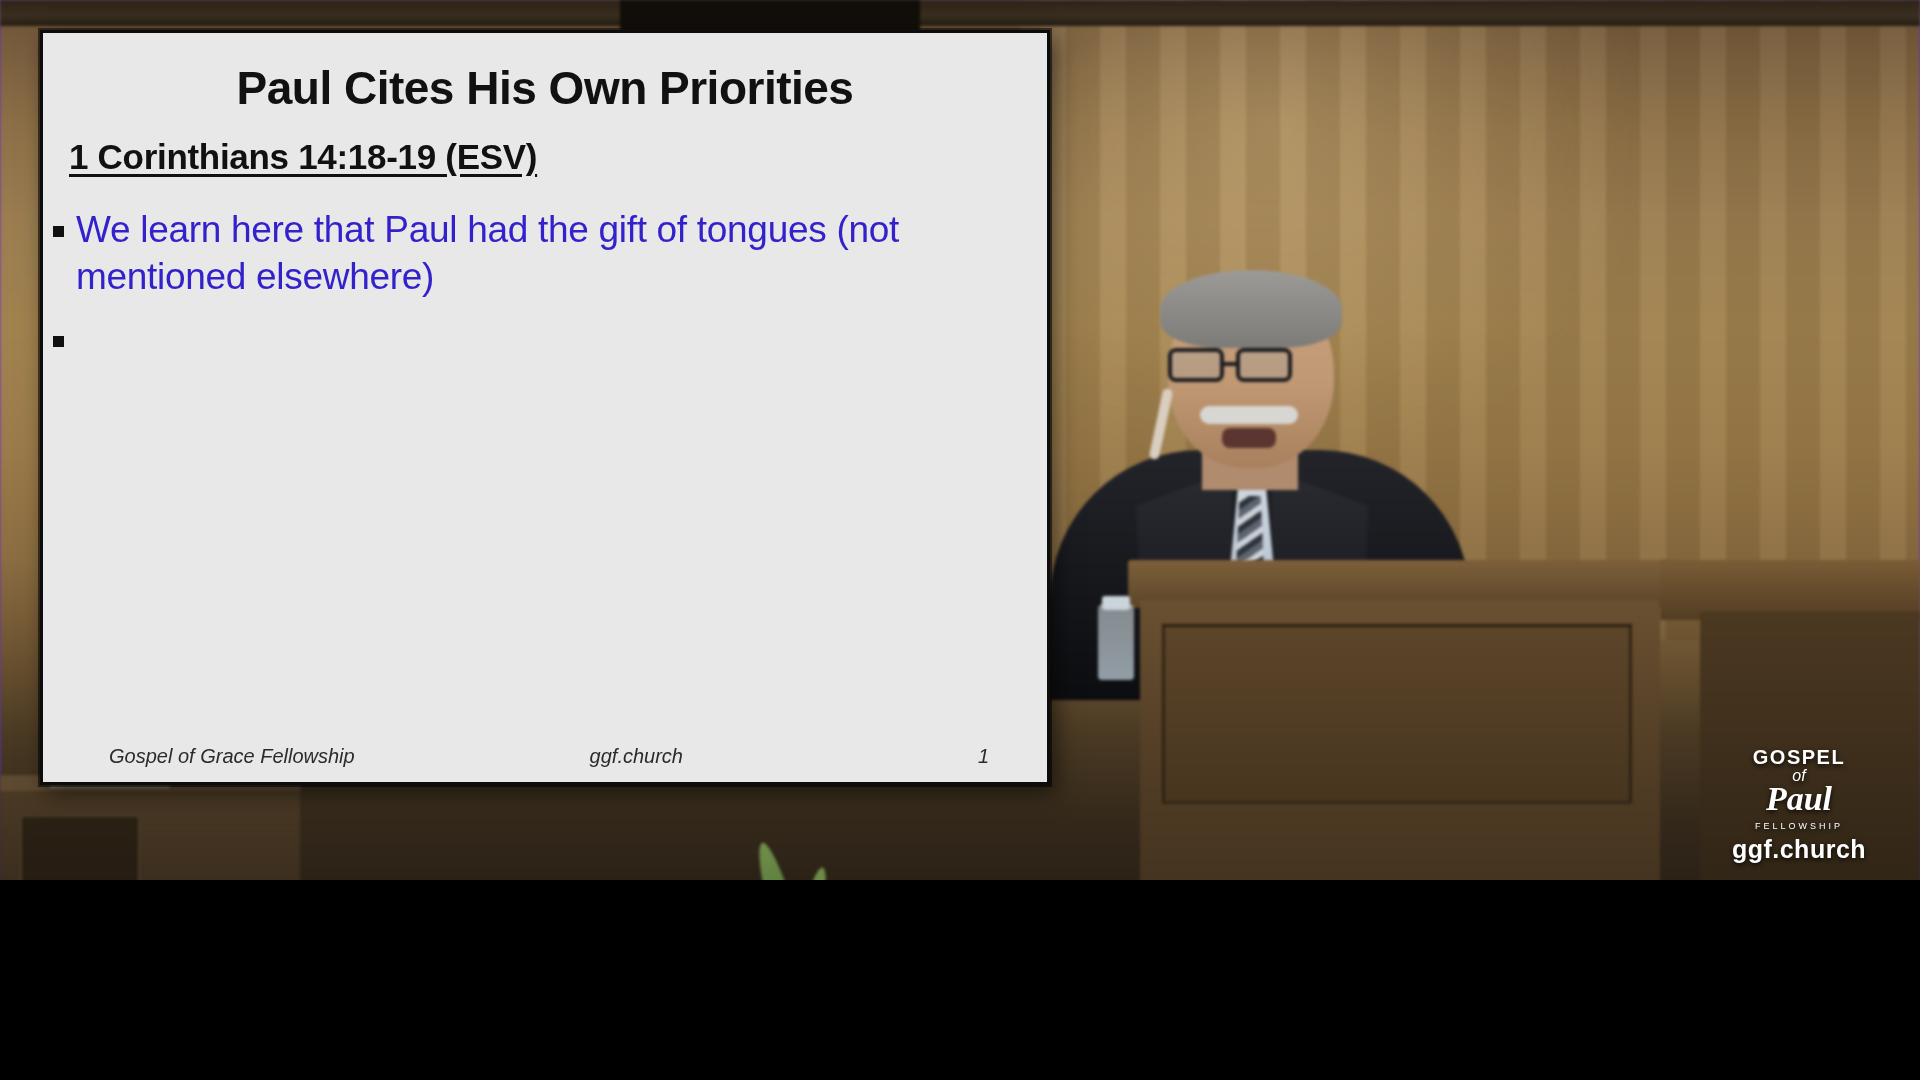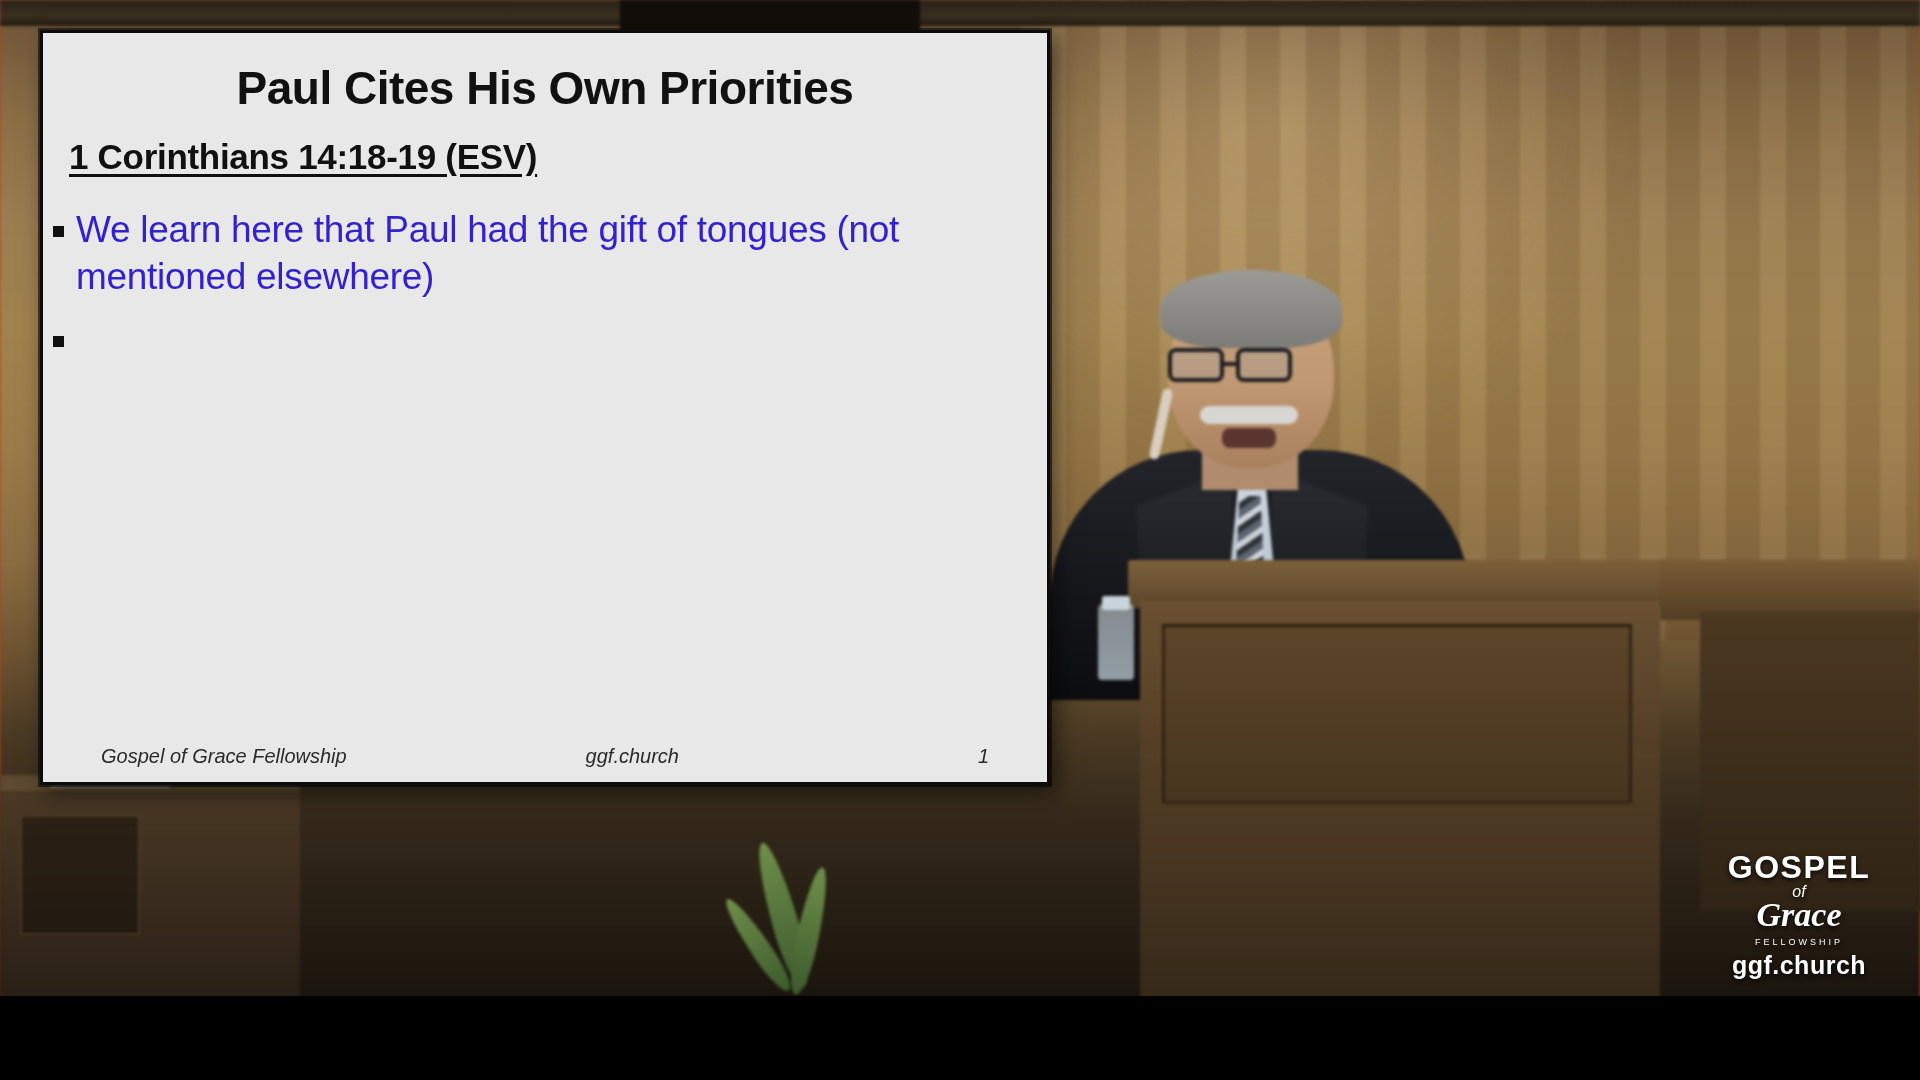--- a/index.html
+++ b/index.html
@@ -6,22 +6,22 @@
   * { margin:0; padding:0; box-sizing:border-box; }
   html, body {
     width:1920px; height:1080px;
     overflow:hidden;
     background:#000;
     font-family:"Liberation Sans", sans-serif;
   }
 
   #stage {
     position:relative;
-    width:1920px; height:996px;
-    background:#c2410c;
+    width:1920px; height:880px;
+    background:#6d28d9;
     overflow:hidden;
   }
 
   
   #video-bg {
     position:absolute; left:0; top:0;
     width:1920px; height:1080px;
     background:
       linear-gradient(to bottom,
         #6a5135 0%, #7d6240 6%, #8d7047 12%, #9a7c50 20%,
@@ -279,21 +279,21 @@
   }
   .bullet-text {
     font-size:37px;
     line-height:1.27;
     color:#3322cc;
     letter-spacing:-0.3px;
   }
 
   #slide-footer {
     position:absolute;
-    left:0; right:0; bottom:14px;
+    left:8px; right:0; bottom:14px;
     display:flex;
     align-items:center;
     padding:0 58px 0 58px;
     font-style:italic;
     font-size:20px;
     color:#2b2b2b;
   }
   #footer-org   { flex:0 0 auto; }
   #footer-site  { flex:1 1 auto; text-align:center; margin-left:-60px; }
   #footer-page  { flex:0 0 auto; }
@@ -302,21 +302,21 @@
   #logo-watermark {
     position:absolute;
     right:26px; bottom:18px;
     width:190px;
     text-align:center;
     color:#ffffff;
     text-shadow:0 2px 5px rgba(0,0,0,0.85);
     line-height:1;
   }
   #logo-gospel {
-    font-size:32px; font-weight:bold; letter-spacing:1.5px;
+    font-size:20px; font-weight:bold; letter-spacing:1.5px;
   }
   #logo-of {
     font-size:16px; font-style:italic; margin:1px 0 0 0;
   }
   #logo-grace {
     font-size:34px; font-style:italic; font-weight:bold;
     margin-top:-2px;
     font-family:"Liberation Serif", serif;
   }
   #logo-fellowship {
@@ -401,18 +401,18 @@
     <div id="slide-footer">
       <span id="footer-org">Gospel of Grace Fellowship</span>
       <span id="footer-site">ggf.church</span>
       <span id="footer-page">1</span>
     </div>
   </div>
 
   <div id="logo-watermark">
     <div id="logo-gospel">GOSPEL</div>
     <div id="logo-of">of</div>
-    <div id="logo-grace">Grace</div>
+    <div id="logo-grace">Paul</div>
     <div id="logo-fellowship">FELLOWSHIP</div>
     <div id="logo-url">ggf.church</div>
   </div>
 
 </div>
 
 </body></html>

